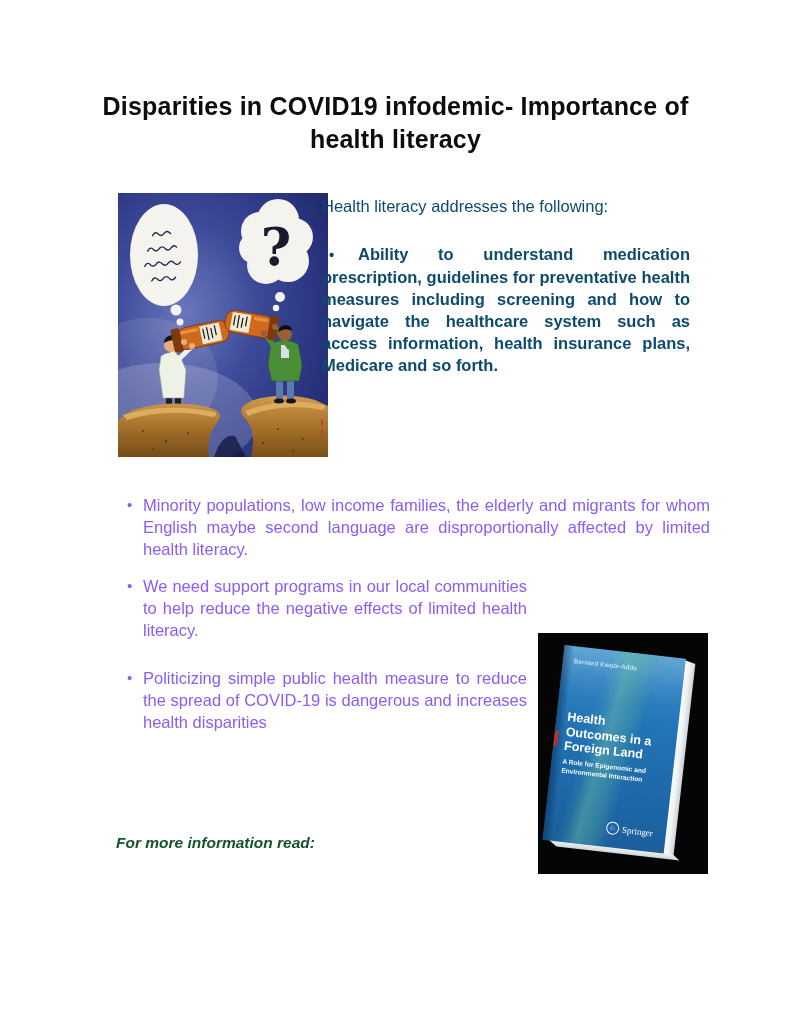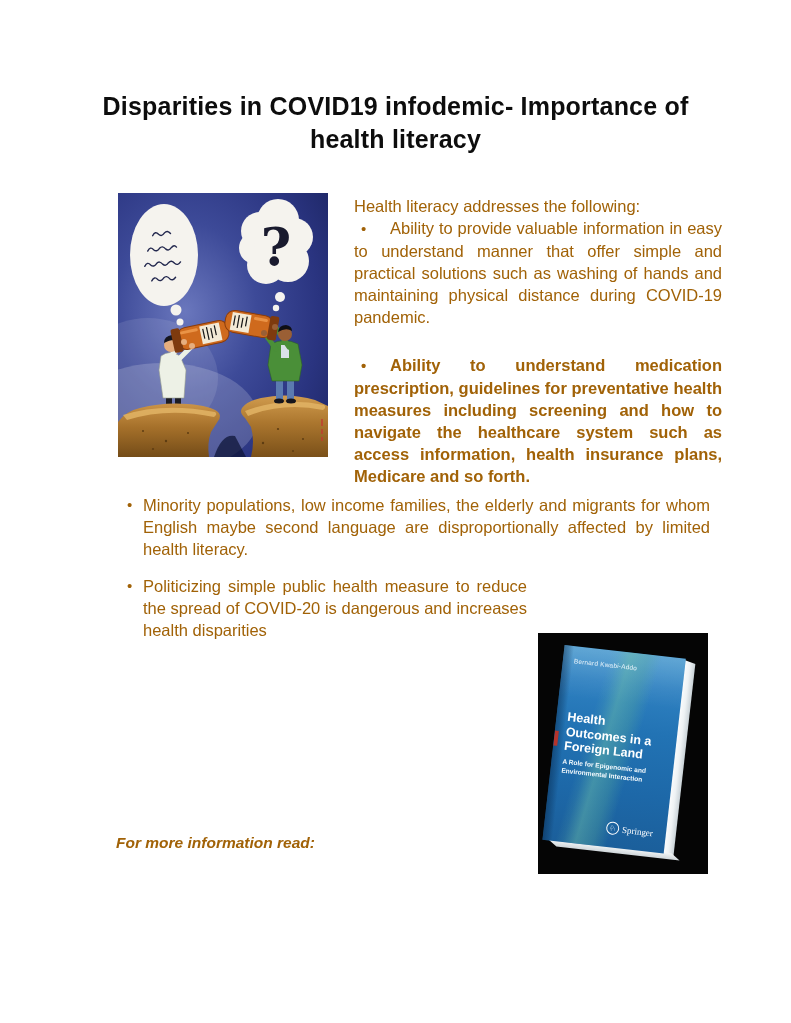--- a/index.html
+++ b/index.html
@@ -13,44 +13,44 @@
     position:absolute; top:90px; left:75px; width:641px;
     font-size:25px; font-weight:700; line-height:33px;
     color:#0d0d0d; text-align:center; letter-spacing:0.2px;
   }
 
   
   .cartoon-wrap { position:absolute; left:118px; top:193px; width:210px; height:264px; }
 
   
   .rightcol {
-    position:absolute; left:354px; top:195px; width:368px;
-    font-size:16.5px; line-height:22px; color:#a16207; text-align:justify;
+    position:absolute; left:322px; top:195px; width:368px;
+    font-size:16.5px; line-height:22px; color:#0c4a6e; text-align:justify;
   }
   .rc-para { text-align:justify; }
   .rc-para.second { margin-top:26px;font-weight:bold; }
   .inline-bullet { display:inline-block; width:36px; text-indent:7px; font-size:15px; }
 
   
   .main-bullets {
     position:absolute; left:126px; top:494px; width:584px;
     margin:0; padding:0; list-style:none;
-    font-size:16.5px; line-height:22px; color:#a16207;
+    font-size:16.5px; line-height:22px; color:#8b5cf6;
   }
   .main-bullets li { position:relative; padding-left:17px; text-align:justify; }
   .main-bullets li::before { content:"•"; position:absolute; left:1px; top:0; font-size:15px; }
   .main-bullets li.gap-a { margin-bottom:15px; }
   .main-bullets li.gap-b { margin-bottom:16px; }
   .main-bullets li.gap-c { margin-bottom:26px; }
   .main-bullets li.narrow { padding-right:183px; }
 
   
   .more-info {
     position:absolute; left:116px; top:834px;
-    font-size:15.5px; font-weight:700; font-style:italic; color:#a16207;
+    font-size:15.5px; font-weight:700; font-style:italic; color:#14532d;
   }
   .reference { position:absolute; left:113px; top:857px; width:600px;
     font-size:15.5px; line-height:22px; color:#2e2e2e; }
   .ref-line1 { width:420px; text-align:justify; text-align-last:justify; }
   .ref-url { font-style:italic; }
 
   
   .book-shot {
     position:absolute; left:538px; top:633px; width:170px; height:241px;
     background:#050505; overflow:hidden;
@@ -232,27 +232,27 @@
       <g stroke="#c23a30" stroke-width="1.4">
         <line x1="204" y1="226" x2="204" y2="233"></line>
         <line x1="204" y1="236" x2="204" y2="241"></line>
         <line x1="204" y1="244" x2="204" y2="248"></line>
       </g>
     </svg>
   </div>
 
   <div class="rightcol">
     <div class="rc-lead">Health literacy addresses the following:</div>
-    <div class="rc-para"><span class="inline-bullet">•</span><span>Ability to provide valuable information in easy to understand manner that offer simple and practical solutions such as washing of hands and maintaining physical distance during COVID-19 pandemic.</span></div>
     <div class="rc-para second"><span class="inline-bullet">•</span><span>Ability to understand medication prescription, guidelines for preventative health measures including screening and how to navigate the healthcare system such as access information, health insurance plans, Medicare and so forth.</span></div>
   </div>
 
   <ul class="main-bullets">
     <li class="gap-a">Minority populations, low income families, the elderly and migrants for whom English maybe second language are disproportionally affected by limited health literacy.</li>
-    <li class="narrow">Politicizing simple public health measure to reduce the spread of COVID-20 is dangerous and increases health disparities</li>
+    <li class="gap-c narrow">We need support programs in our local communities to help reduce the negative effects of limited health literacy.</li>
+    <li class="narrow">Politicizing simple public health measure to reduce the spread of COVID-19 is dangerous and increases health disparities</li>
   </ul>
 
   <div class="more-info">For more information read:</div>
   <div class="reference">
   </div>
 
   <div class="book-shot">
     <div class="book">
       <div class="book-pages"></div>
       <div class="book-pages-bottom"></div>

